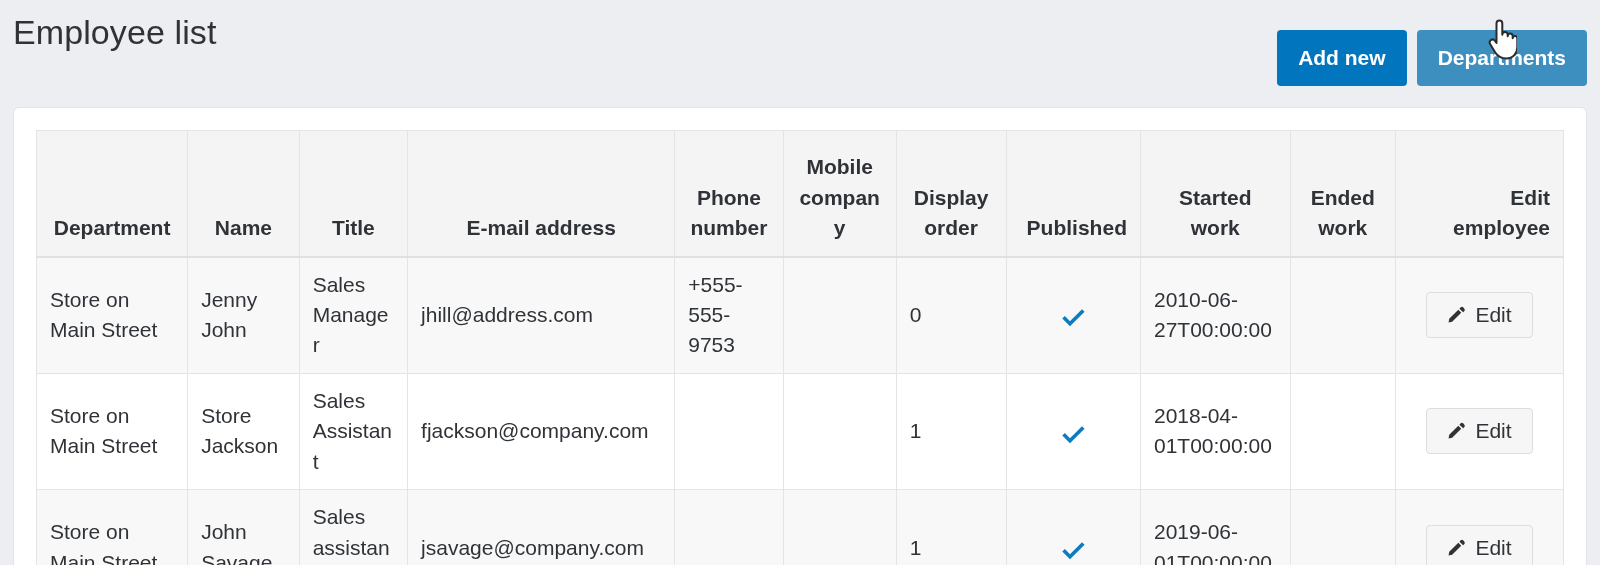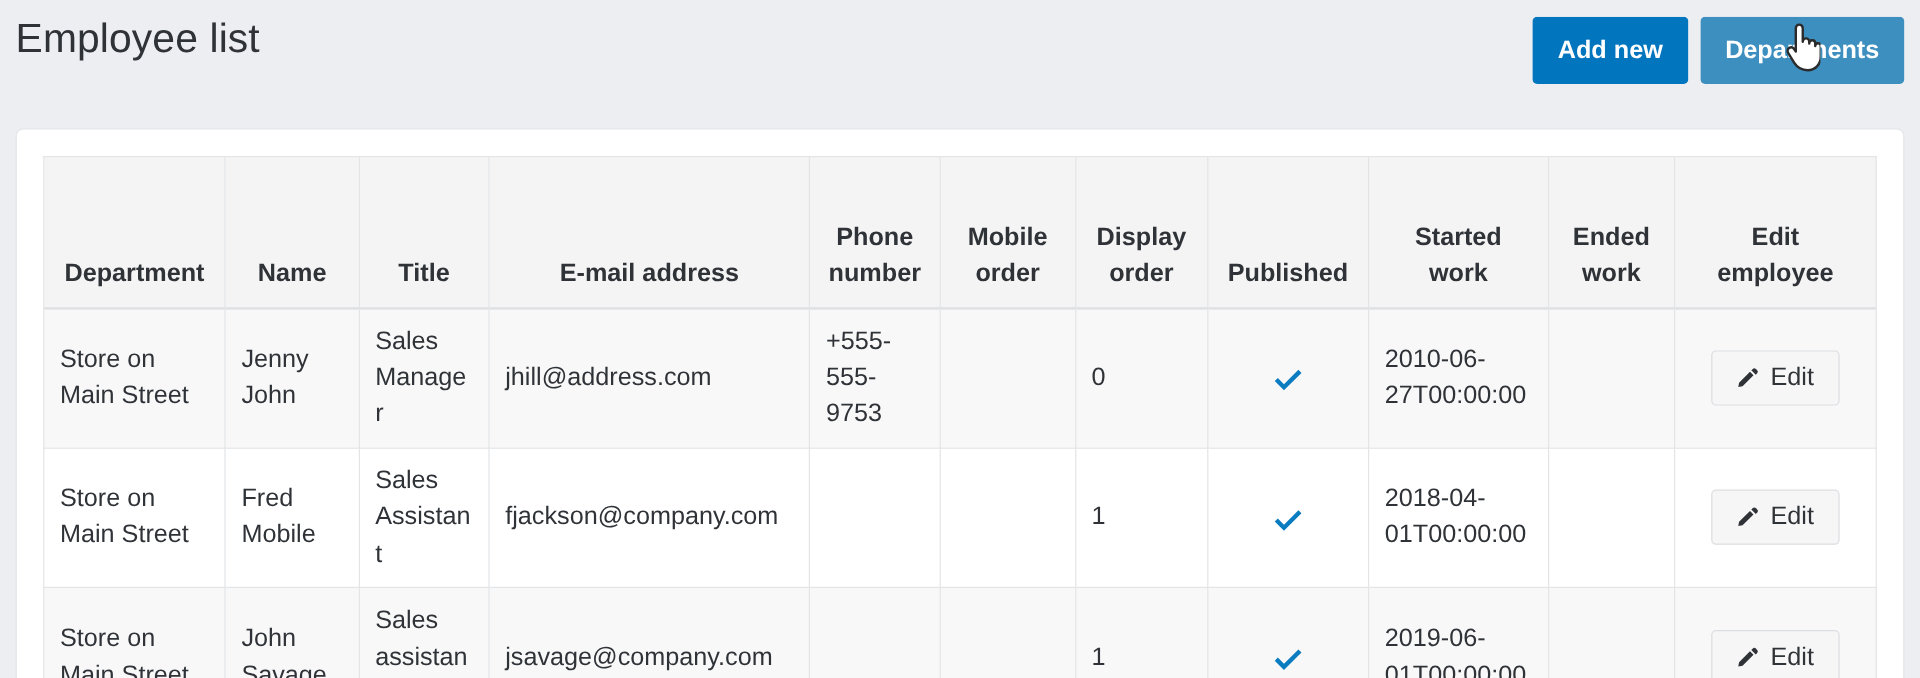--- a/index.html
+++ b/index.html
@@ -34,21 +34,21 @@
     font-weight: 400;
     line-height: 1.15;
     color: #2f3337;
     letter-spacing: .1px;
     white-space: nowrap;
   }
   .header-actions {
     display: flex;
     align-items: flex-start;
     gap: 10px;
-    padding-top: 14px;
+    padding-top: 30px;
   }
   .btn-primary {
     appearance: none;
     border: 1px solid transparent;
     border-radius: 4px;
     background: #0275bf;
     color: #ffffff;
     font-family: "Liberation Sans", sans-serif;
     font-size: 21px;
     font-weight: 700;
@@ -124,21 +124,21 @@
   .col-title      { width: 7.1%; }
   .col-email      { width: 17.5%; }
   .col-phone      { width: 7.1%; }
   .col-mobile     { width: 7.4%; }
   .col-order      { width: 7.2%; }
   .col-published  { width: 8.8%; }
   .col-started    { width: 9.8%; }
   .col-ended      { width: 6.9%; }
   .col-edit       { width: 11.0%; }
 
-  .th-center { text-align: center; margin-top: 12px; }
+  .th-center { text-align: right; margin-top: 12px; }
   .td-center { text-align: center; }
 
   
   .check-icon {
     display: inline-block;
     width: 26px;
     height: 26px;
     vertical-align: middle;
   }
 
@@ -208,21 +208,21 @@
           <col class="col-ended">
             <col class="col-edit">
         </colgroup>
         <thead>
           <tr>
             <th>Department</th>
             <th>Name</th>
             <th>Title</th>
             <th>E-mail address</th>
             <th>Phone number</th>
-            <th>Mobile order</th>
+            <th>Mobile company</th>
             <th>Display order</th>
             <th class="th-center">Published</th>
             <th>Started work</th>
             <th>Ended work</th>
             <th class="th-center">Edit employee</th>
           </tr>
         </thead>
         <tbody id="table-body">
             <tr>
               <td>Store on Main Street</td>
@@ -239,21 +239,21 @@
               <td></td>
               <td class="edit-cell"><button class="btn-edit">
                   <span class="pencil-icon"><svg viewBox="0 0 24 24" width="19" height="19" xmlns="http://www.w3.org/2000/svg">
                       <path d="M20.7 3.3a2.6 2.6 0 0 0-3.7 0l-1.3 1.3 4.7 4.7 1.3-1.3a2.6 2.6 0 0 0 0-3.7zM14.3 6 2.8 17.5 2 22l4.5-.8L18 9.7z" fill="#2f3337"></path>
                     </svg></span>
                   <span>Edit</span>
                 </button></td>
             </tr>
             <tr>
               <td>Store on Main Street</td>
-              <td>Fred Mobile</td>
+              <td>Store Jackson</td>
               <td>Sales Assistant</td>
               <td>fjackson@company.com</td>
               <td></td>
               <td></td>
               <td>1</td>
               <td class="td-center"><span class="check-icon"><svg viewBox="0 0 24 24" width="26" height="26" xmlns="http://www.w3.org/2000/svg">
                     <path d="M20.3 5.7 9.2 16.8 4.5 12l-2.4 2.4 7.1 7.1L22.7 8.1z" fill="#0c7cc0"></path>
                   </svg></span></td>
               <td>2018-04-01T00:00:00</td>
               <td></td>

